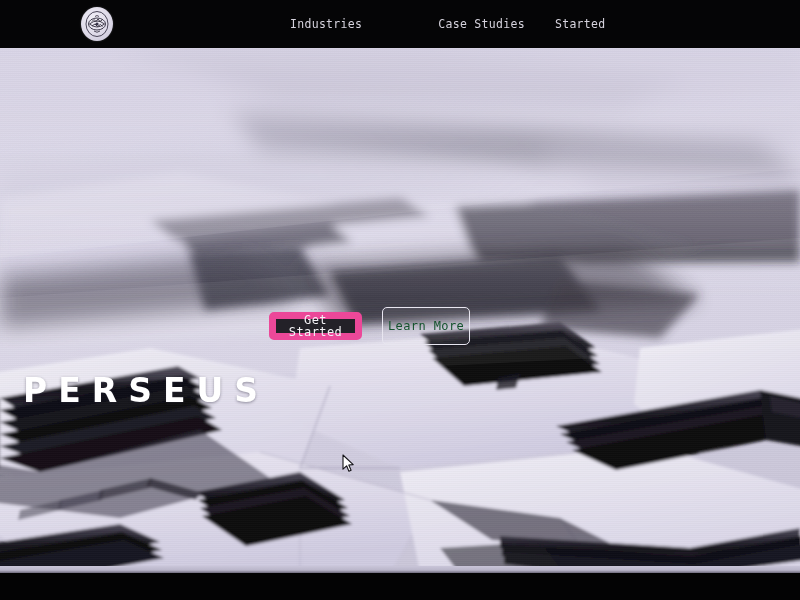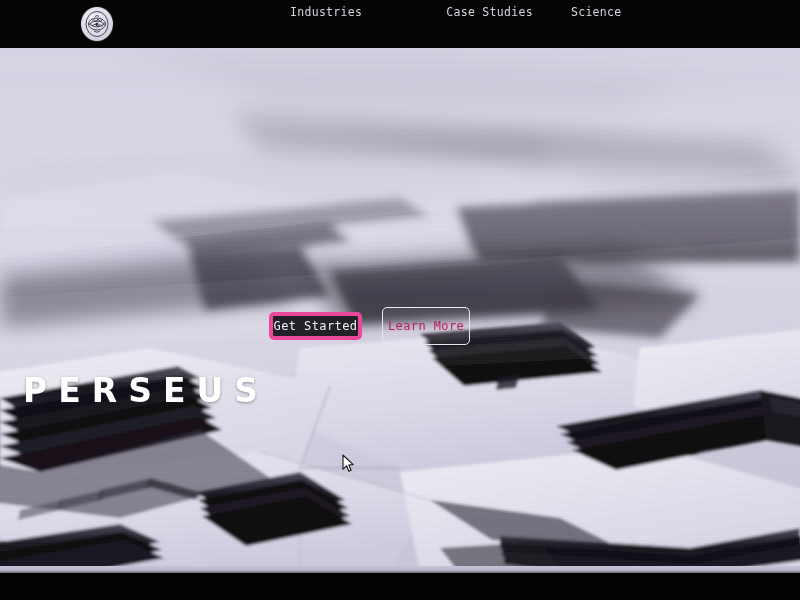--- a/index.html
+++ b/index.html
@@ -17,21 +17,21 @@
   #logo-wrap { position:absolute; left:81px; top:7px; width:32px; height:34px; }
   .logo-badge {
     width:32px; height:34px; border-radius:50%;
     background:radial-gradient(circle at 40% 35%, #f2f0f7 0%, #ddd9e8 55%, #c5c1d4 100%);
     display:flex; align-items:center; justify-content:center;
     box-shadow:0 0 2px rgba(255,255,255,.25);
     overflow:hidden;
   }
   .logo-badge svg { display:block; }
 
-  #nav { position:absolute; left:290px; top:0; height:36px; display:flex; align-items:flex-end; gap:8px; }
+  #nav { position:absolute; left:290px; top:0; height:36px; display:flex; align-items:flex-start; gap:0; }
   .nav-item {
     color:#d6d3dd; font-size:11.5px; letter-spacing:.3px;
     font-family:"DejaVu Sans Mono","Liberation Mono",monospace;
     padding:0 0; white-space:nowrap; cursor:pointer; line-height:48px;
   }
   .nav-gap-1 { margin-right:32px; }
   .nav-gap-2 { margin-right:32px; }
   .nav-gap-3 { margin-right:30px;margin-left:44px; }
   .nav-gap-4 { margin-right:32px; }
 
@@ -82,25 +82,25 @@
     pointer-events:auto;
   }
   .btn {
     font-family:"DejaVu Sans Mono","Liberation Mono",monospace;
     font-size:12px; letter-spacing:.4px; cursor:pointer;
     border-radius:5px; line-height:1;
     display:flex; align-items:center; justify-content:center;
   }
   #btn-primary {
     width:93px; height:28px;
-    background:#232128; color:#f3f2f6; border:4px solid #ec4899;
+    background:#232128; color:#f3f2f6; border:7px solid #ec4899;
   }
   #btn-secondary {
     width:88px; height:38px;
-    background:rgba(255,255,255,0.06); color:#be185d;
+    background:rgba(255,255,255,0.06); color:#14532d;
     border:1px solid #e8e6f0;
   }
 
   
   #footer {
     position:absolute; left:0; top:573px; width:800px; height:27px;
     background:#030304; z-index:40;
   }
   #hero-bottom-edge {
     position:absolute; left:0; top:566px; width:800px; height:7px;
@@ -129,21 +129,21 @@
           <circle cx="14" cy="15" r="1.6" fill="#393549"></circle>
           <path d="M11 22 Q14 24.5 17 22" fill="none" stroke="#3d394a" stroke-width=".9"></path>
           <path d="M12 7.5 Q14 5.5 16 7.5" fill="none" stroke="#3d394a" stroke-width=".9"></path>
         </svg>
       </div>
     </div>
 
     <nav id="nav">
       <span class="nav-item nav-gap-1">Industries</span>
       <span class="nav-item nav-gap-3">Case Studies</span>
-      <span class="nav-item">Science</span>
+      <span class="nav-item">Started</span>
     </nav>
   </div>
 
   <section id="hero">
 
     <div id="hero-bg">
       <svg viewBox="0 0 800 525" preserveAspectRatio="none" aria-hidden="true">
         <defs>
           <linearGradient id="base" x1="0" y1="0" x2="0.25" y2="1">
             <stop offset="0%" stop-color="#d9d5e6"></stop>

